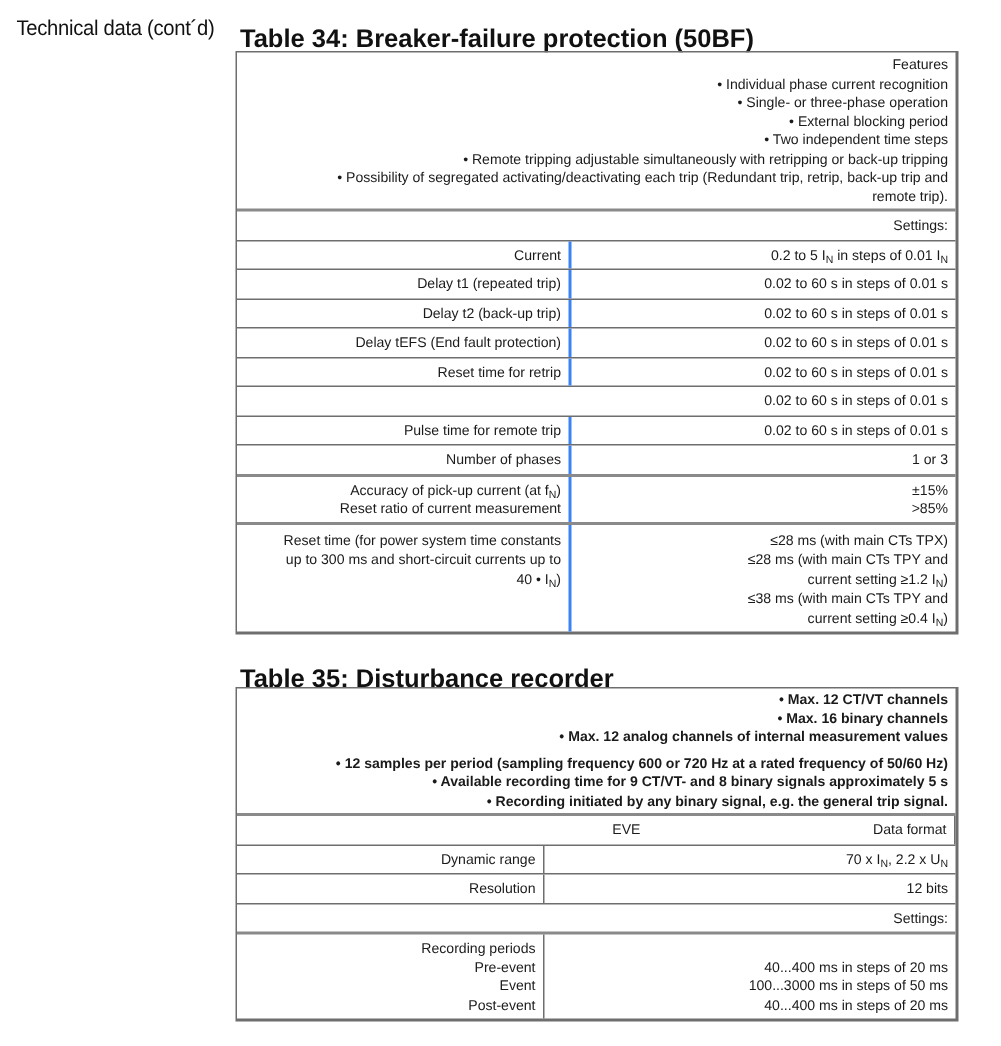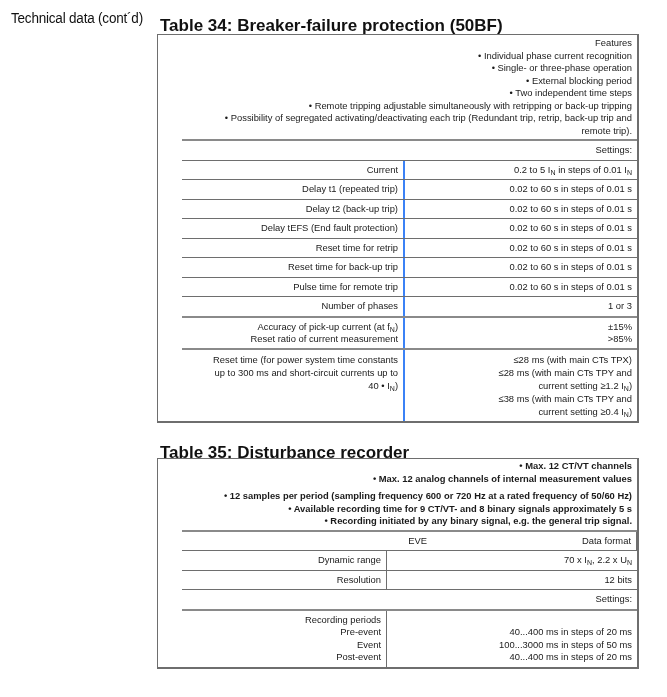--- a/index.html
+++ b/index.html
@@ -43,21 +43,20 @@
       border-right: 2px solid #6e6e6e;
       border-bottom: 2px solid #6e6e6e;
       box-sizing: border-box;
       font-size: 9.4px;
       color: #1a1a1a;
     }
     .row {
       display: flex;
       border-top: 1px solid #6e6e6e;
       box-sizing: border-box;
-      margin-left: 24px;
     }
     .row.first { border-top: none; }
     .row.thick { border-top: 2px solid #8a8a8a; }
     .cell {
       padding: 2px 5px 2px 5px;
       box-sizing: border-box;
       line-height: 12.5px;
     }
     .c-left-34 { width: 223px; border-right: 2px solid #3b82f6; }
     .c-left-35 { width: 205px; border-right: 1px solid #6e6e6e; }
@@ -115,21 +114,20 @@
       <div class="cell c-left-34" style="padding-top:3px;padding-bottom:3px;">Delay tEFS (End fault protection)</div>
       <div class="cell c-right" style="padding-top:3px;padding-bottom:3px;">0.02 to 60 s in steps of 0.01 s</div>
     </div>
 
     <div class="row">
       <div class="cell c-left-34" style="padding-top:3px;padding-bottom:3px;">Reset time for retrip</div>
       <div class="cell c-right" style="padding-top:3px;padding-bottom:3px;">0.02 to 60 s in steps of 0.01 s</div>
     </div>
 
     <div class="row">
-      <div class="cell c-left-34" style="padding-top:3px;padding-bottom:3px;">Reset time for back-up trip</div>
       <div class="cell c-right" style="padding-top:3px;padding-bottom:3px;">0.02 to 60 s in steps of 0.01 s</div>
     </div>
 
     <div class="row">
       <div class="cell c-left-34" style="padding-top:3px;padding-bottom:3px;">Pulse time for remote trip</div>
       <div class="cell c-right" style="padding-top:3px;padding-bottom:3px;">0.02 to 60 s in steps of 0.01 s</div>
     </div>
 
     <div class="row">
       <div class="cell c-left-34" style="padding-top:3px;padding-bottom:3px;">Number of phases</div>
@@ -162,20 +160,21 @@
       </div>
     </div>
   </div>
 
   <div class="table-caption" style="top:443px;">Table 35: Disturbance recorder</div>
 
   <div class="tbl" style="top:458px;">
     <div class="row first">
       <div class="cell full" style="padding-top:1px;padding-bottom:2px;font-weight:bold;">
         <span class="bl">• Max. 12 CT/VT channels</span>
+        <span class="bl">• Max. 16 binary channels</span>
         <span class="bl">• Max. 12 analog channels of internal measurement values</span>
         <div class="gap"></div>
         <span class="bl">• 12 samples per period (sampling frequency 600 or 720 Hz at a rated frequency of 50/60 Hz)</span>
         <span class="bl">• Available recording time for 9 CT/VT- and 8 binary signals approximately 5 s</span>
         <span class="bl">• Recording initiated by any binary signal, e.g. the general trip signal.</span>
       </div>
     </div>
 
     <div class="row thick">
       <div class="cell c-right" style="padding-top:3px;padding-bottom:3px;">EVE</div>

